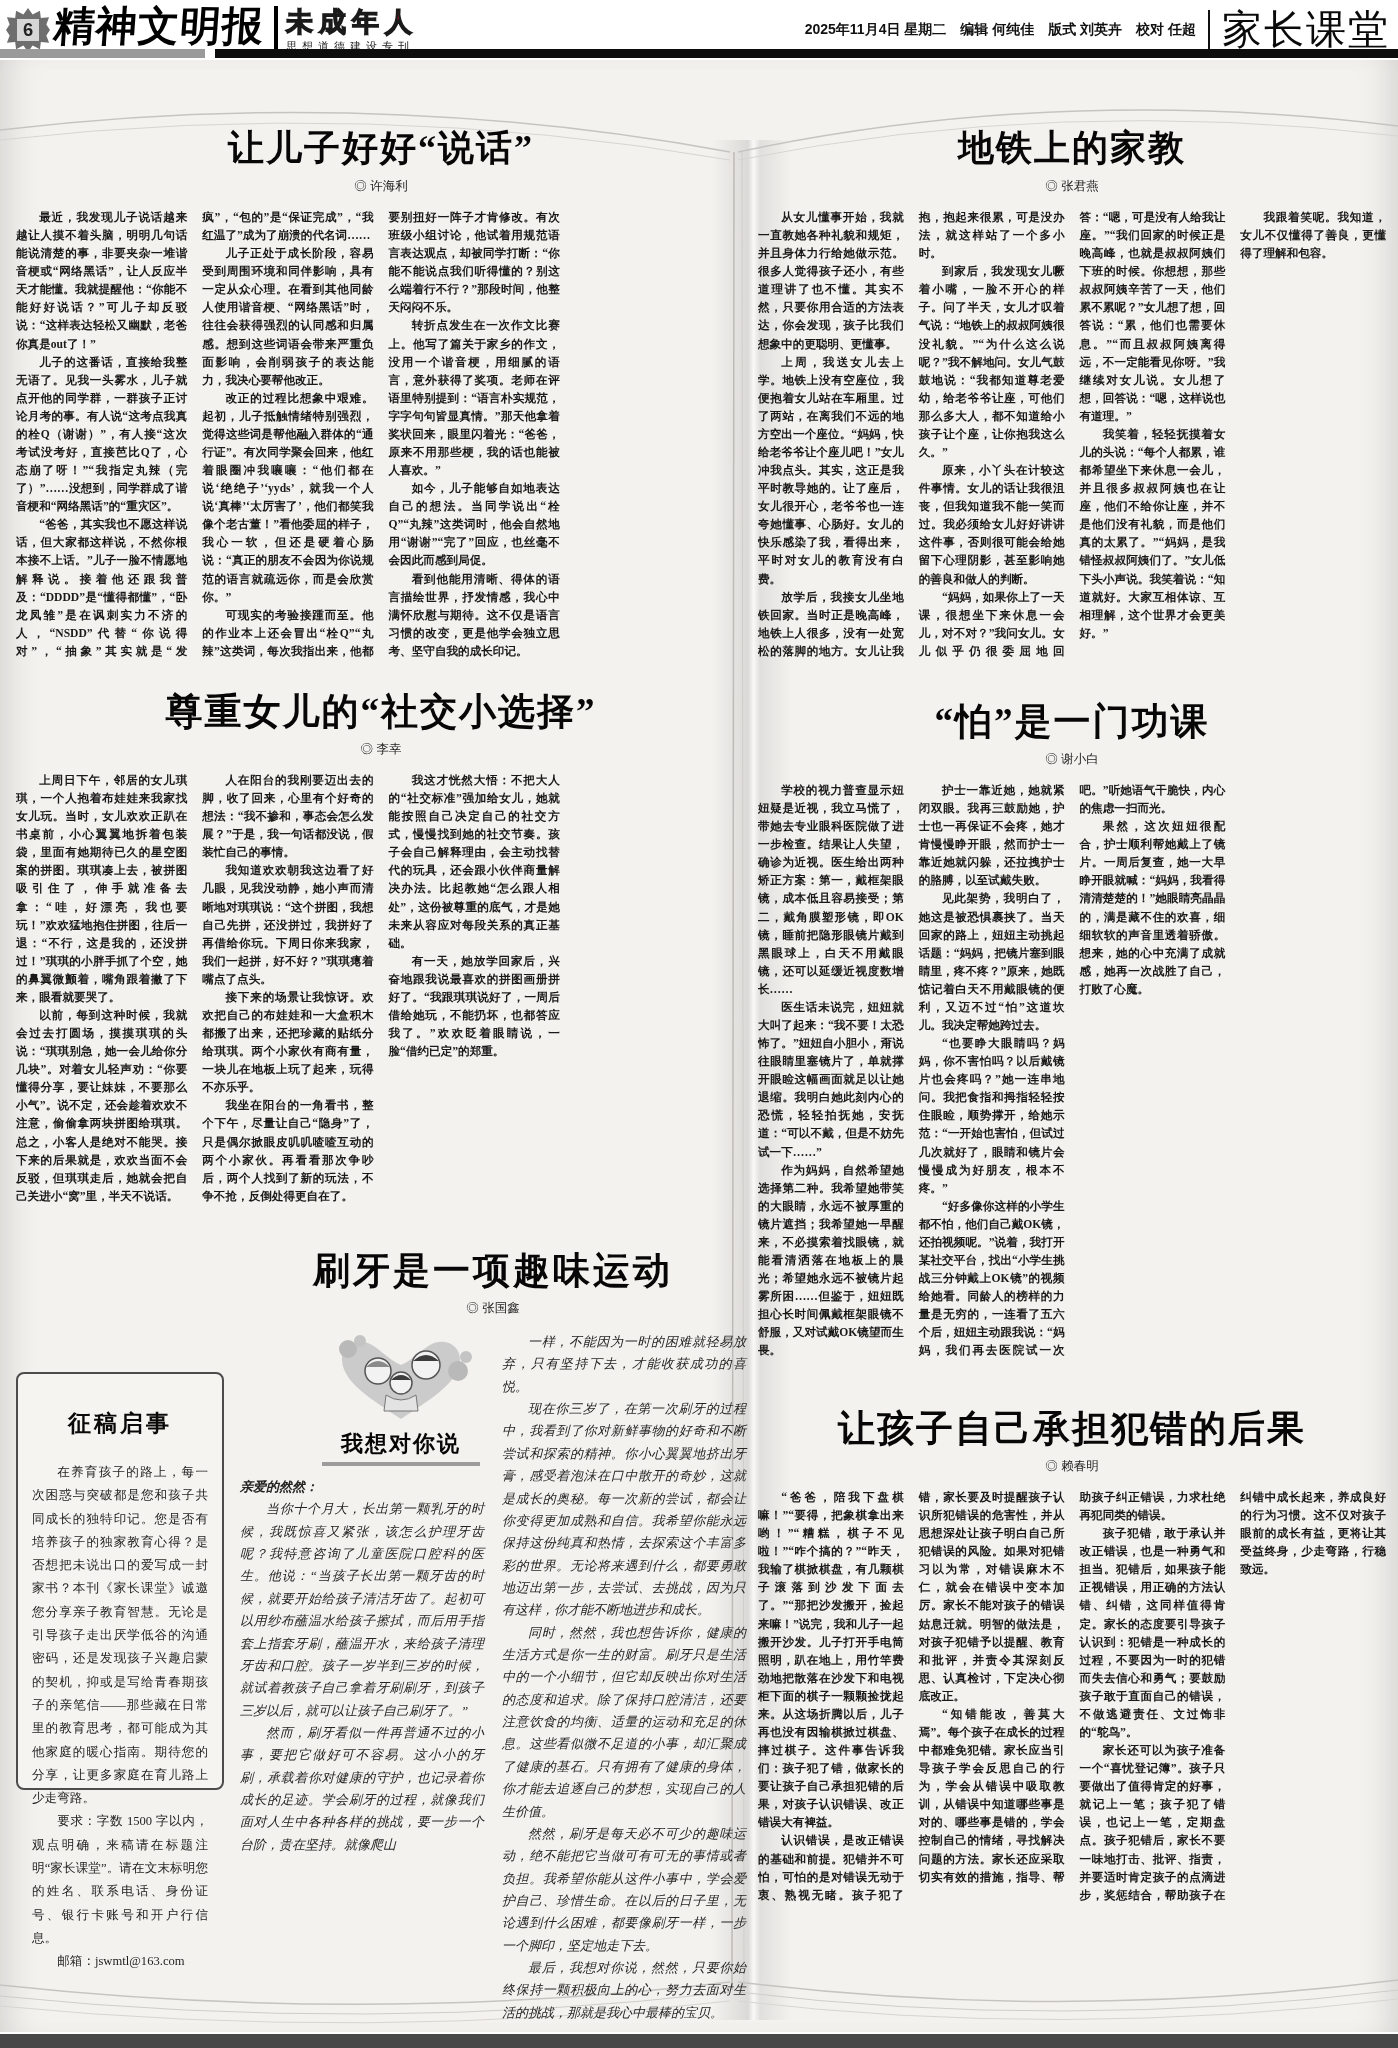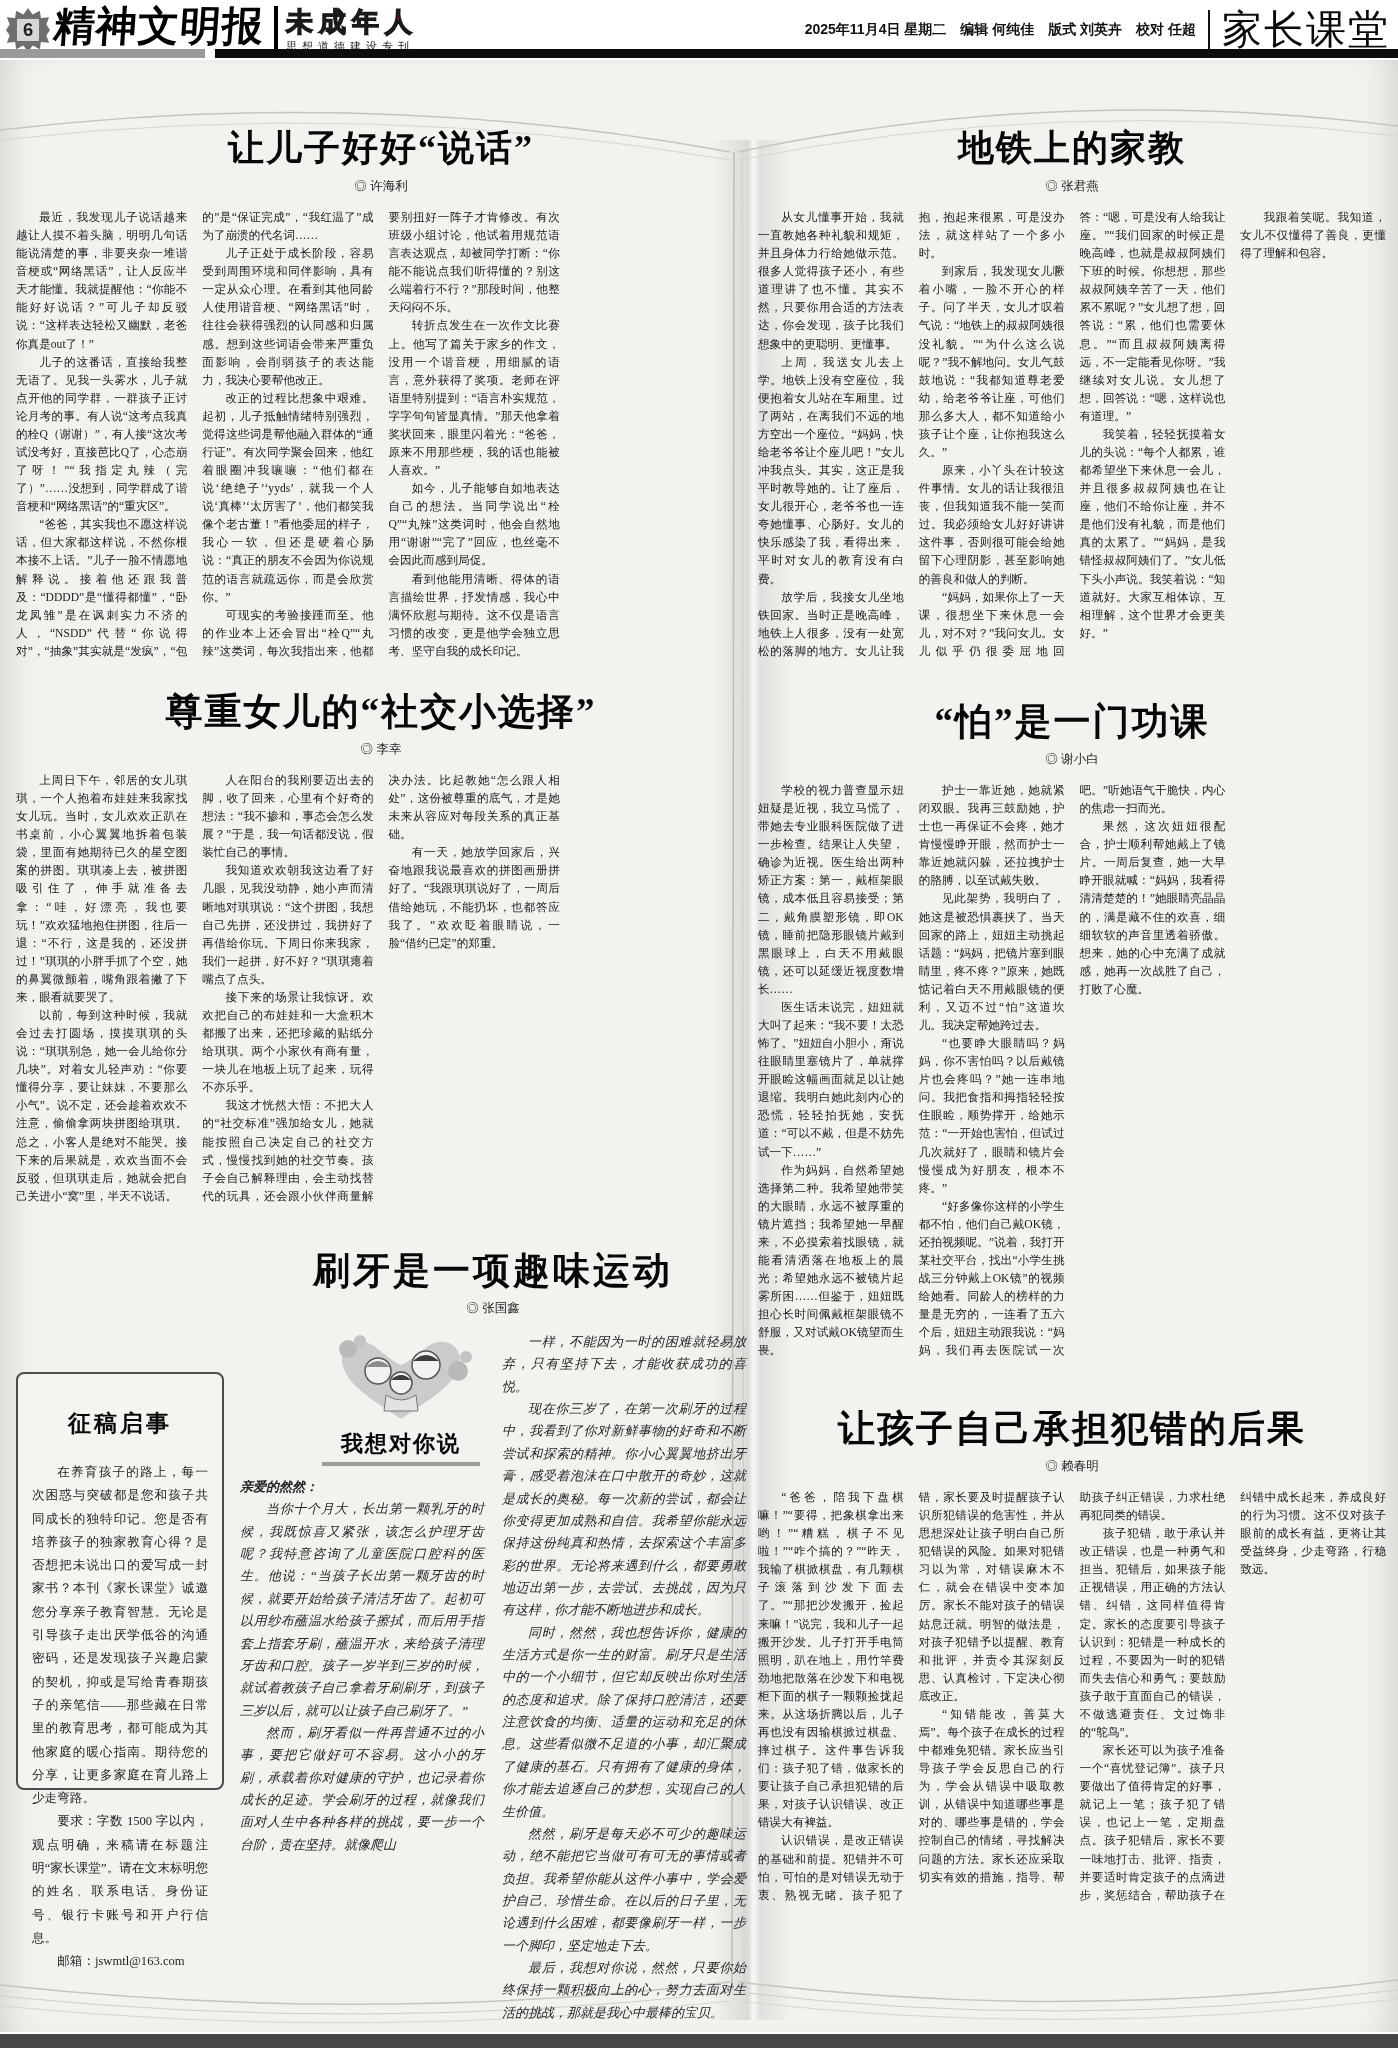--- a/index.html
+++ b/index.html
@@ -46,21 +46,21 @@
   
   .headline{
     font-family:"Liberation Serif",serif;font-weight:900;text-align:center;
     color:#070707;letter-spacing:2px;margin:0;
   }
   .headline.h-big{font-size:36px;line-height:44px;}
   .headline.h-mid{font-size:37px;line-height:42px;}
   .byline{text-align:center;font-family:"Liberation Sans",sans-serif;font-size:12.5px;color:#222;margin:8px 0 14px 0;}
   .body-cols{
     column-gap:15px;column-fill:auto;overflow:hidden;
-    text-align:justify;font-size:11.6px;line-height:1.56;color:#191919;
+    text-align:justify;font-size:11.6px;line-height:1.56;color:#191919;font-weight:bold;
   }
   .cols4{column-count:4;}
   .body-cols p{margin:0;text-indent:2em;}
   .art{margin-bottom:30px;}
   
   .band3{display:grid;grid-template-columns:208px 1fr;column-gap:16px;}
   .cfp-box{
     margin-top:122px;border:2.5px solid #4c4c4c;border-radius:8px;background:#f6f4f1;
     padding:26px 14px 20px 14px;height:368px;
   }
@@ -144,20 +144,21 @@
 
     <section class="art">
       <h1 class="headline h-mid">尊重女儿的“社交小选择”</h1>
       <div class="byline">◎ 李幸</div>
       <div class="body-cols cols4" style="height:448px;">
           <p>上周日下午，邻居的女儿琪琪，一个人抱着布娃娃来我家找女儿玩。当时，女儿欢欢正趴在书桌前，小心翼翼地拆着包装袋，里面有她期待已久的星空图案的拼图。琪琪凑上去，被拼图吸引住了，伸手就准备去拿：“哇，好漂亮，我也要玩！”欢欢猛地抱住拼图，往后一退：“不行，这是我的，还没拼过！”琪琪的小胖手抓了个空，她的鼻翼微颤着，嘴角跟着撇了下来，眼看就要哭了。</p>
           <p>以前，每到这种时候，我就会过去打圆场，摸摸琪琪的头说：“琪琪别急，她一会儿给你分几块”。对着女儿轻声劝：“你要懂得分享，要让妹妹，不要那么小气”。说不定，还会趁着欢欢不注意，偷偷拿两块拼图给琪琪。总之，小客人是绝对不能哭。接下来的后果就是，欢欢当面不会反驳，但琪琪走后，她就会把自己关进小“窝”里，半天不说话。</p>
           <p>人在阳台的我刚要迈出去的脚，收了回来，心里有个好奇的想法：“我不掺和，事态会怎么发展？”于是，我一句话都没说，假装忙自己的事情。</p>
           <p>我知道欢欢朝我这边看了好几眼，见我没动静，她小声而清晰地对琪琪说：“这个拼图，我想自己先拼，还没拼过，我拼好了再借给你玩。下周日你来我家，我们一起拼，好不好？”琪琪瘪着嘴点了点头。</p>
           <p>接下来的场景让我惊讶。欢欢把自己的布娃娃和一大盒积木都搬了出来，还把珍藏的贴纸分给琪琪。两个小家伙有商有量，一块儿在地板上玩了起来，玩得不亦乐乎。</p>
+          <p>我坐在阳台的一角看书，整个下午，尽量让自己“隐身”了，只是偶尔掀眼皮叽叽喳喳互动的两个小家伙。再看看那次争吵后，两个人找到了新的玩法，不争不抢，反倒处得更自在了。</p>
           <p>我这才恍然大悟：不把大人的“社交标准”强加给女儿，她就能按照自己决定自己的社交方式，慢慢找到她的社交节奏。孩子会自己解释理由，会主动找替代的玩具，还会跟小伙伴商量解决办法。比起教她“怎么跟人相处”，这份被尊重的底气，才是她未来从容应对每段关系的真正基础。</p>
           <p>有一天，她放学回家后，兴奋地跟我说最喜欢的拼图画册拼好了。“我跟琪琪说好了，一周后借给她玩，不能扔坏，也都答应我了。”欢欢眨着眼睛说，一脸“借约已定”的郑重。</p>
         </div>
     </section>
 
     <div class="band3">
       <div class="cfp-box">
         <div class="cfp-title">征稿启事</div>
         <div class="cfp-body">
             <p>在养育孩子的路上，每一次困惑与突破都是您和孩子共同成长的独特印记。您是否有培养孩子的独家教育心得？是否想把未说出口的爱写成一封家书？本刊《家长课堂》诚邀您分享亲子教育智慧。无论是引导孩子走出厌学低谷的沟通密码，还是发现孩子兴趣启蒙的契机，抑或是写给青春期孩子的亲笔信——那些藏在日常里的教育思考，都可能成为其他家庭的暖心指南。期待您的分享，让更多家庭在育儿路上少走弯路。</p>

